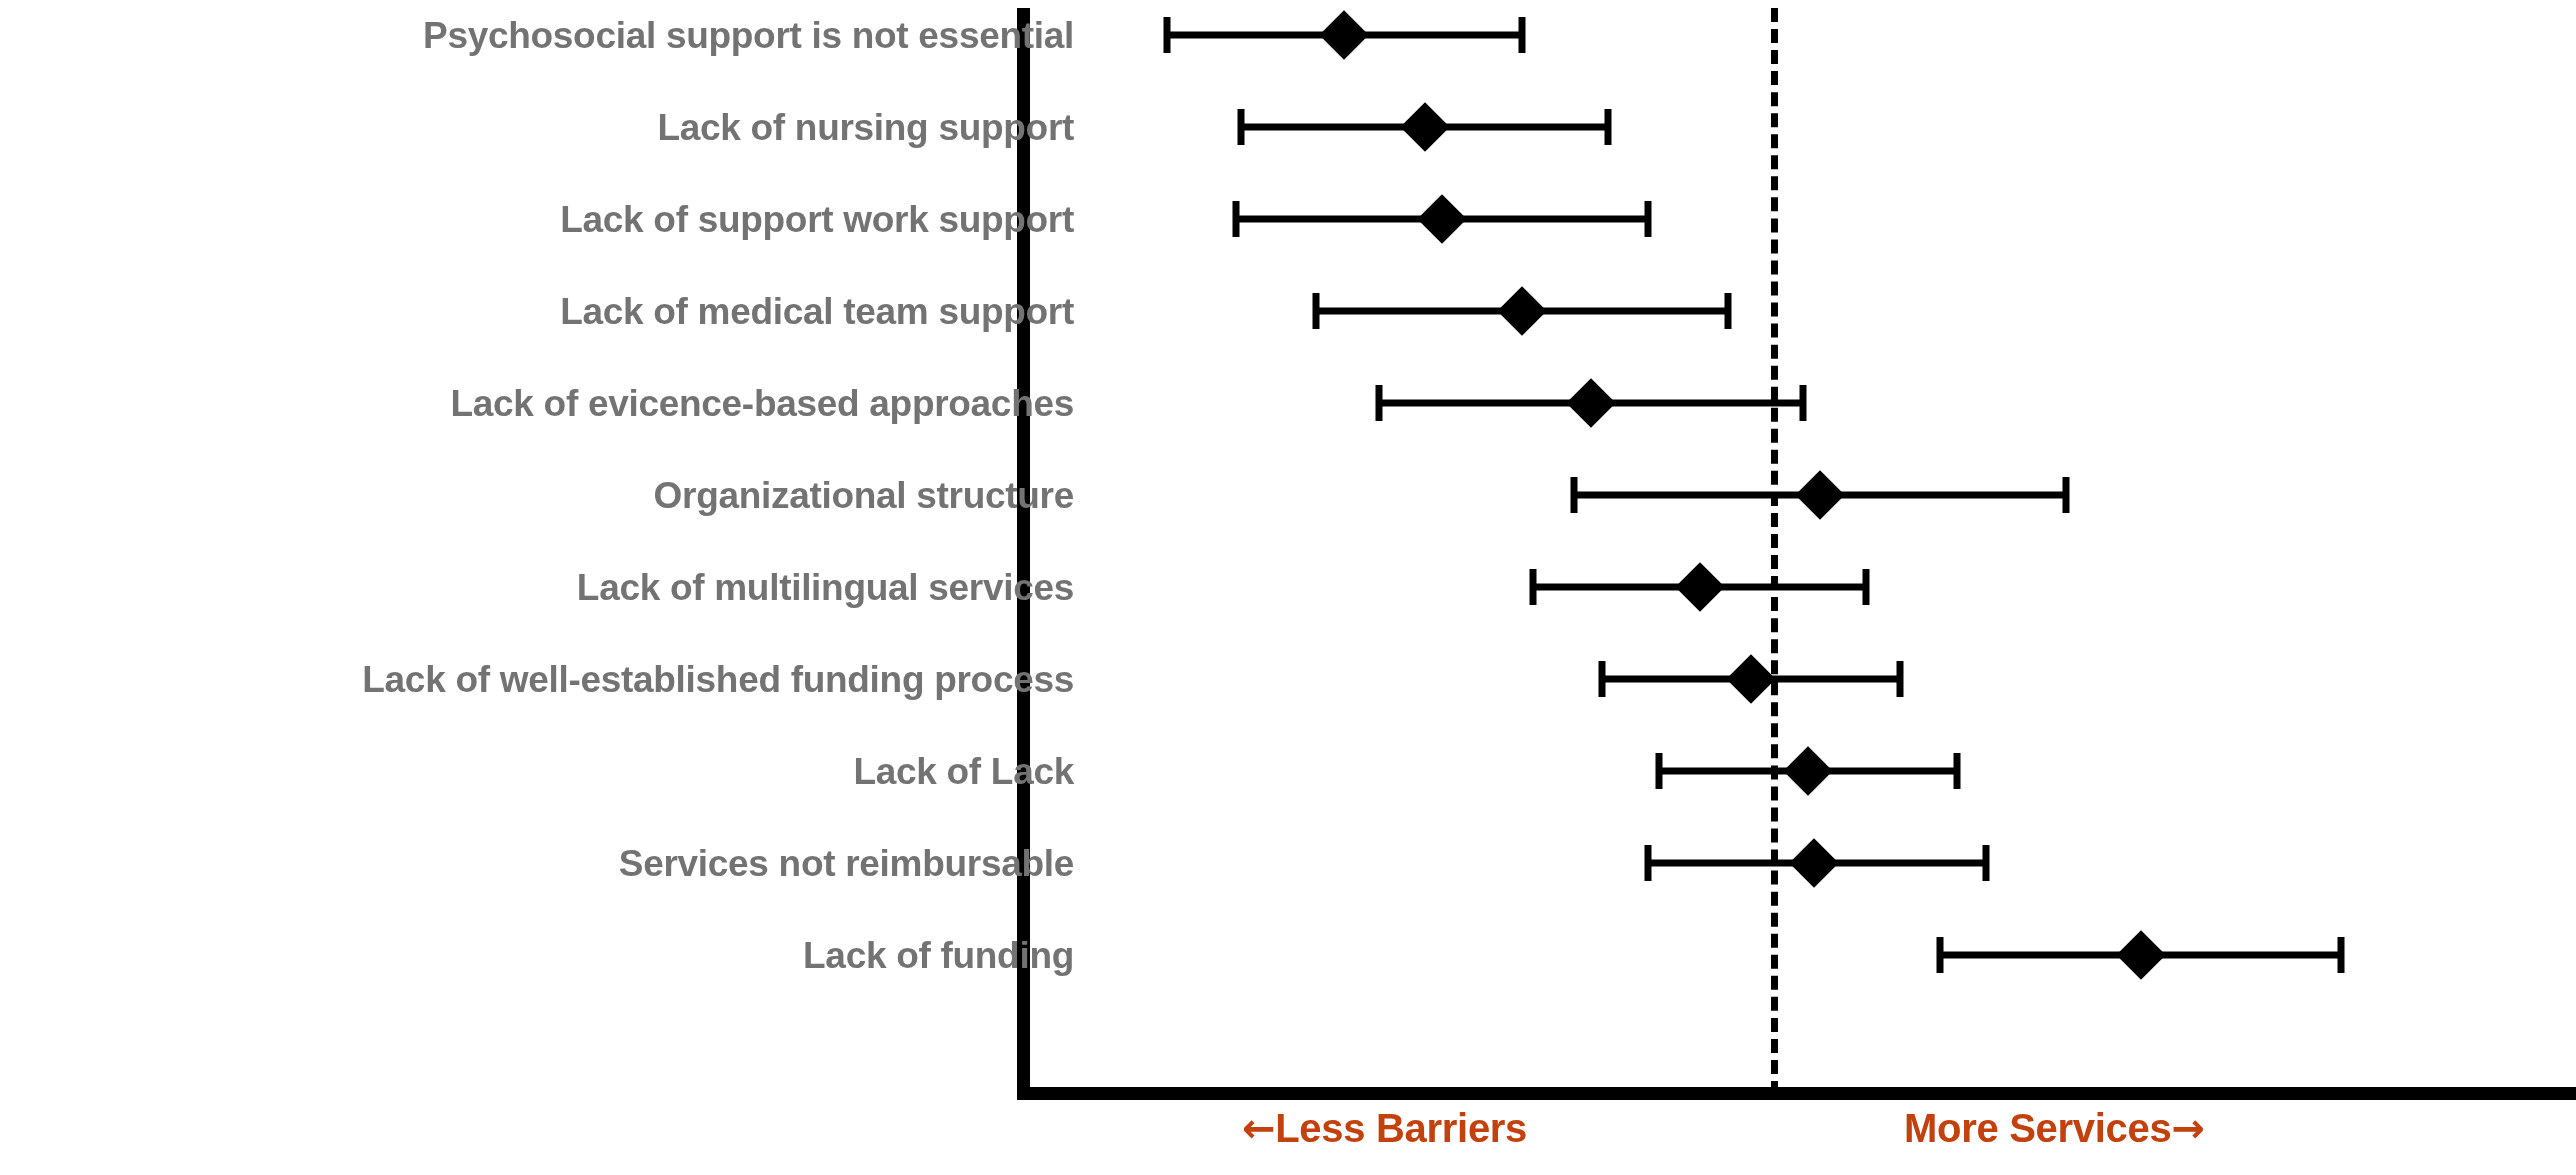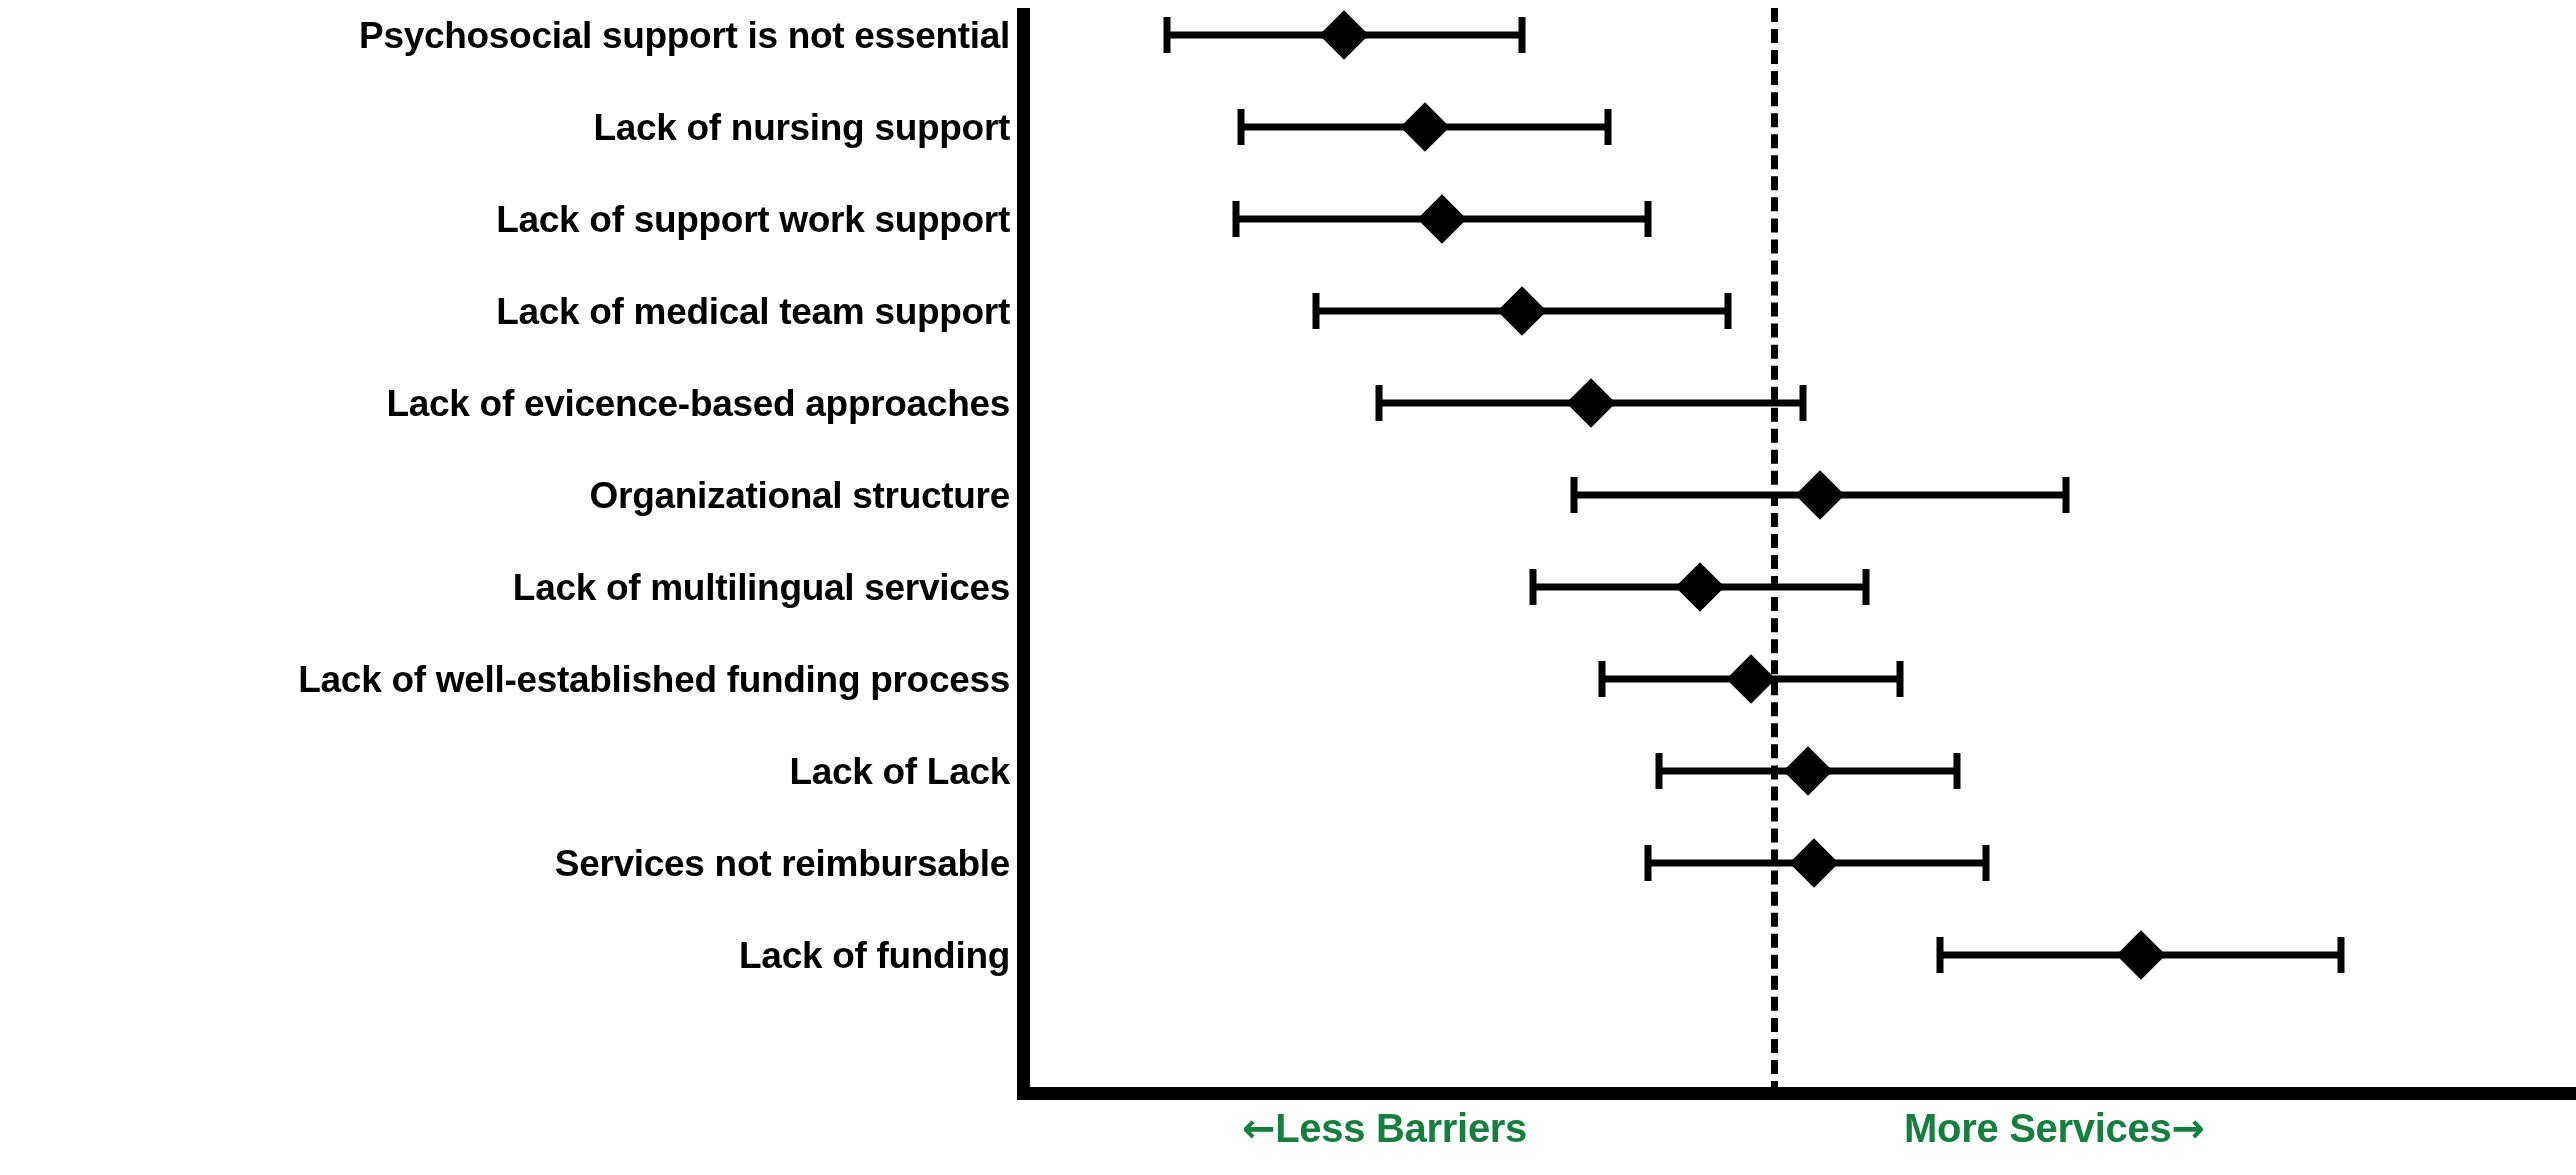--- a/index.html
+++ b/index.html
@@ -44,28 +44,28 @@
     position: absolute;
     top: 7.7px;
     height: 1087px;
     width: 0;
     border-left: 7px dashed #000000;
   }
 
   
   .cat-label {
     position: absolute;
-    right: 1566px;           
+    right: 1502px;           
     transform: translateY(-50%);
     white-space: nowrap;
     font-family: "Liberation Sans", sans-serif;
     font-weight: bold;
     font-size: 37px;
     line-height: 1;
-    color: #000000;
+    color: #737373;
     letter-spacing: -0.3px;
   }
 
   
   .datum {
     position: absolute;
     height: 0;
   }
   .err-line {
     position: absolute;
@@ -90,21 +90,21 @@
 
   
   .axis-annot {
     position: absolute;
     top: 1108px;
     white-space: nowrap;
     font-family: "Liberation Sans", sans-serif;
     font-weight: bold;
     font-size: 40px;
     line-height: 1;
-    color: #15803d;
+    color: #c2410c;
     letter-spacing: -0.3px;
   }
   .axis-annot.left  { left: 1242px; }
   .axis-annot.right { left: 1904px; }
   .arrow-glyph { font-family: "DejaVu Sans", sans-serif; }
 </style>
 </head>
 <body>
 
 <div id="figure">

